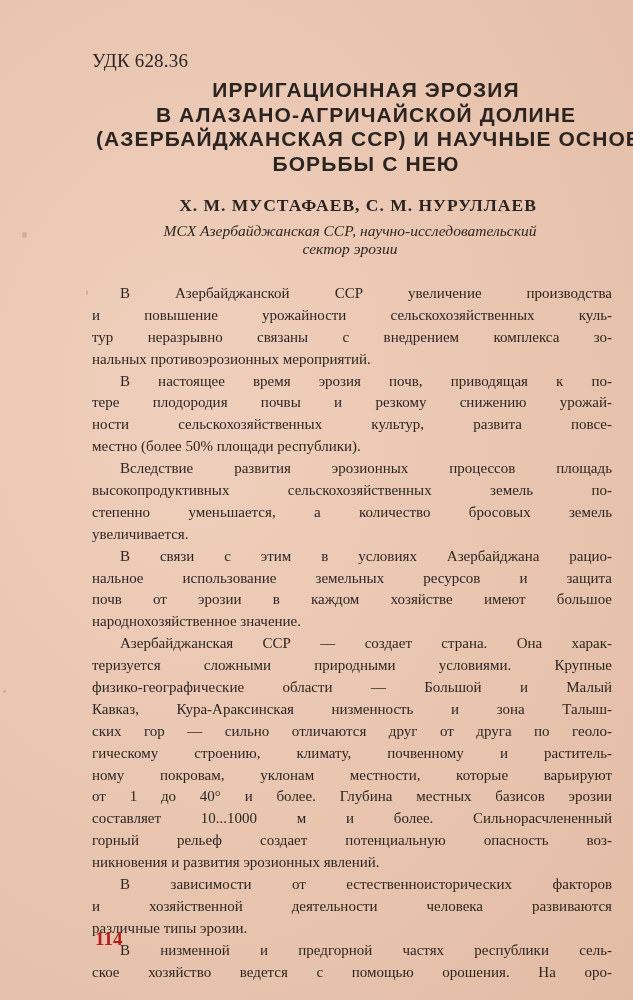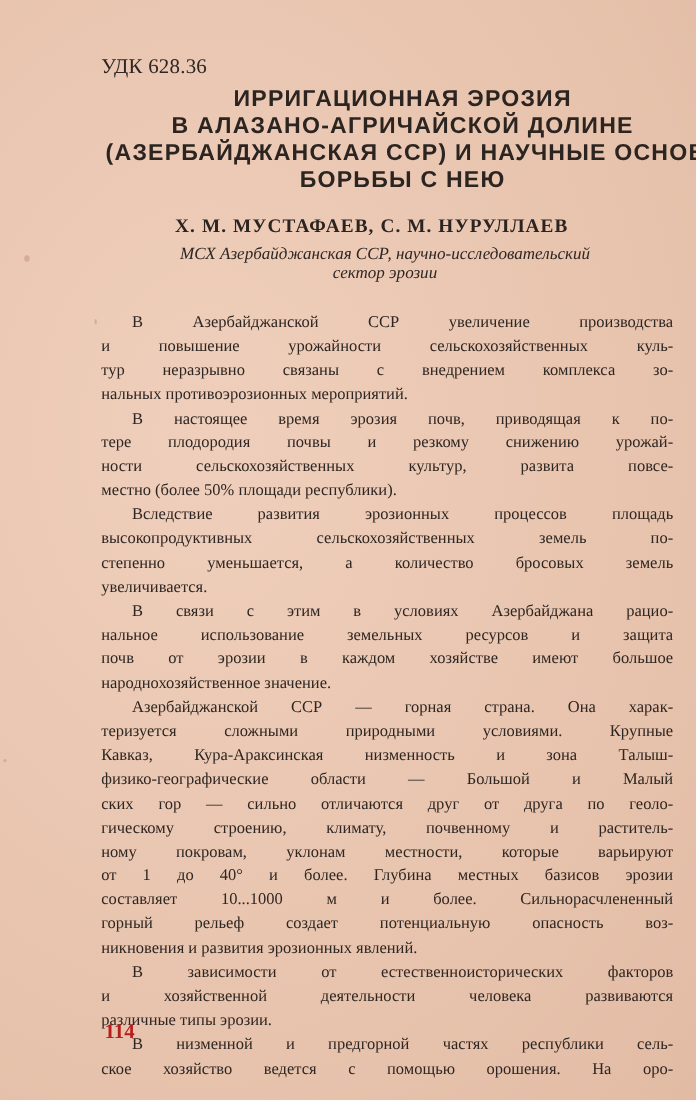--- a/index.html
+++ b/index.html
@@ -39,21 +39,21 @@
       font-weight: bold;
       font-size: 21px;
       line-height: 24.5px;
       letter-spacing: 1.1px;
       color: #2b2420;
       margin-left: 28px;
     }
     .title div { white-space: nowrap; }
     .authors {
       position: absolute;
-      left: 68px;
+      left: 88px;
       width: 540px;
       top: 195px;
       text-align: center;
       font-weight: bold;
       font-size: 17.5px;
       letter-spacing: 1px;
       color: #2b2420;
     }
     .affiliation {
       position: absolute;
@@ -134,24 +134,24 @@
       <div class="line">ности сельскохозяйственных культур, развита повсе-</div>
       <div class="line last">местно (более 50% площади республики).</div>
       <div class="line indent">Вследствие развития эрозионных процессов площадь</div>
       <div class="line">высокопродуктивных сельскохозяйственных земель по-</div>
       <div class="line">степенно уменьшается, а количество бросовых земель</div>
       <div class="line last">увеличивается.</div>
       <div class="line indent">В связи с этим в условиях Азербайджана рацио-</div>
       <div class="line">нальное использование земельных ресурсов и защита</div>
       <div class="line">почв от эрозии в каждом хозяйстве имеют большое</div>
       <div class="line last">народнохозяйственное значение.</div>
-      <div class="line indent">Азербайджанской ССР — горная страна. Она харак-</div>
+      <div class="line indent">Азербайджанская ССР — создает страна. Она харак-</div>
       <div class="line">теризуется сложными природными условиями. Крупные</div>
+      <div class="line">физико-географические области — Большой и Малый</div>
       <div class="line">Кавказ, Кура-Араксинская низменность и зона Талыш-</div>
-      <div class="line">физико-географические области — Большой и Малый</div>
       <div class="line">ских гор — сильно отличаются друг от друга по геоло-</div>
       <div class="line">гическому строению, климату, почвенному и раститель-</div>
       <div class="line">ному покровам, уклонам местности, которые варьируют</div>
       <div class="line">от 1 до 40° и более. Глубина местных базисов эрозии</div>
       <div class="line">составляет 10...1000 м и более. Сильнорасчлененный</div>
       <div class="line">горный рельеф создает потенциальную опасность воз-</div>
       <div class="line last">никновения и развития эрозионных явлений.</div>
       <div class="line indent">В зависимости от естественноисторических факторов</div>
       <div class="line">и хозяйственной деятельности человека развиваются</div>
       <div class="line last">различные типы эрозии.</div>

